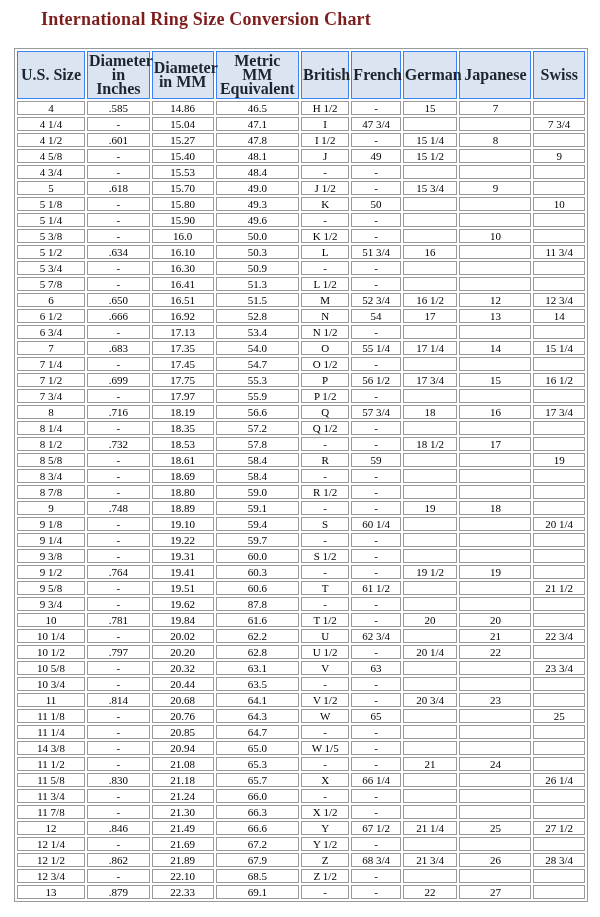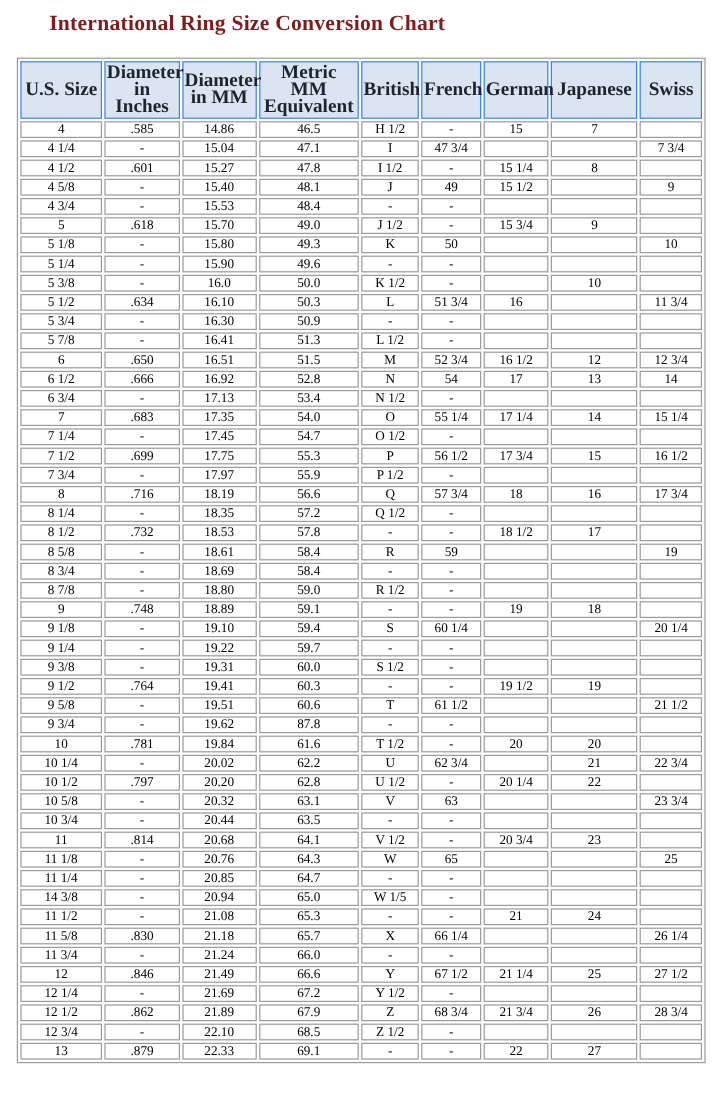--- a/index.html
+++ b/index.html
@@ -564,20 +564,31 @@
           <td>-</td>
           <td>21.24</td>
           <td>66.0</td>
           <td>-</td>
           <td>-</td>
           <td></td>
           <td></td>
           <td></td>
         </tr>
         <tr>
+          <td>11 7/8</td>
+          <td>-</td>
+          <td>21.30</td>
+          <td>66.3</td>
+          <td>X 1/2</td>
+          <td>-</td>
+          <td></td>
+          <td></td>
+          <td></td>
+        </tr>
+        <tr>
           <td>12</td>
           <td>.846</td>
           <td>21.49</td>
           <td>66.6</td>
           <td>Y</td>
           <td>67 1/2</td>
           <td>21 1/4</td>
           <td>25</td>
           <td>27 1/2</td>
         </tr>

